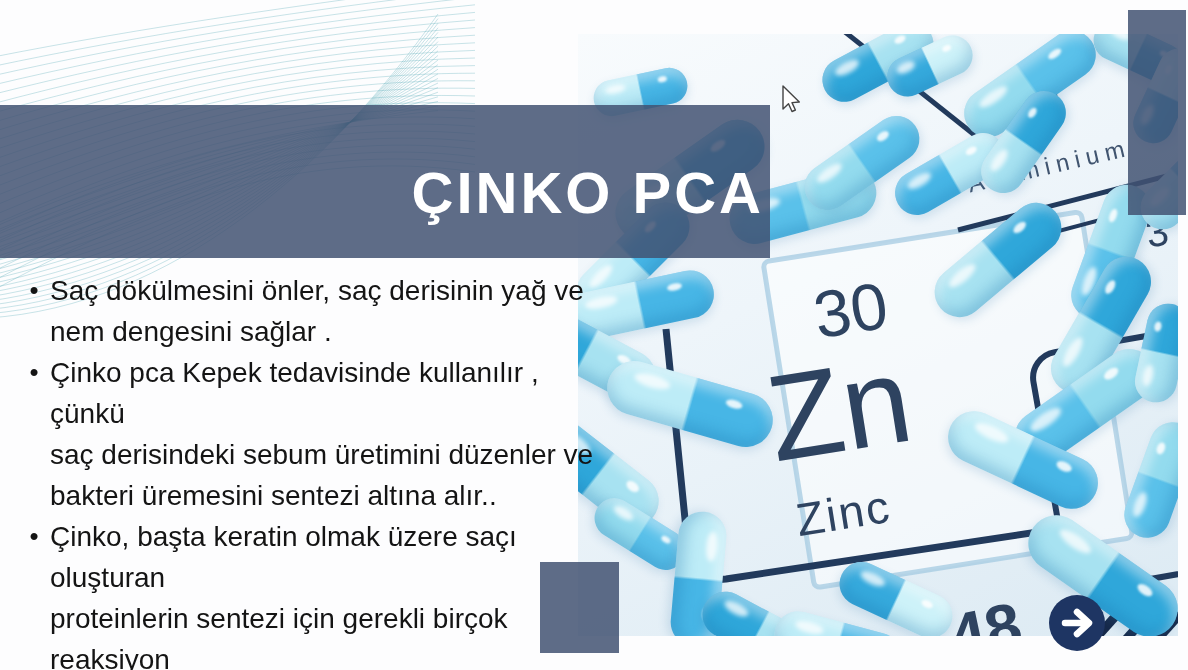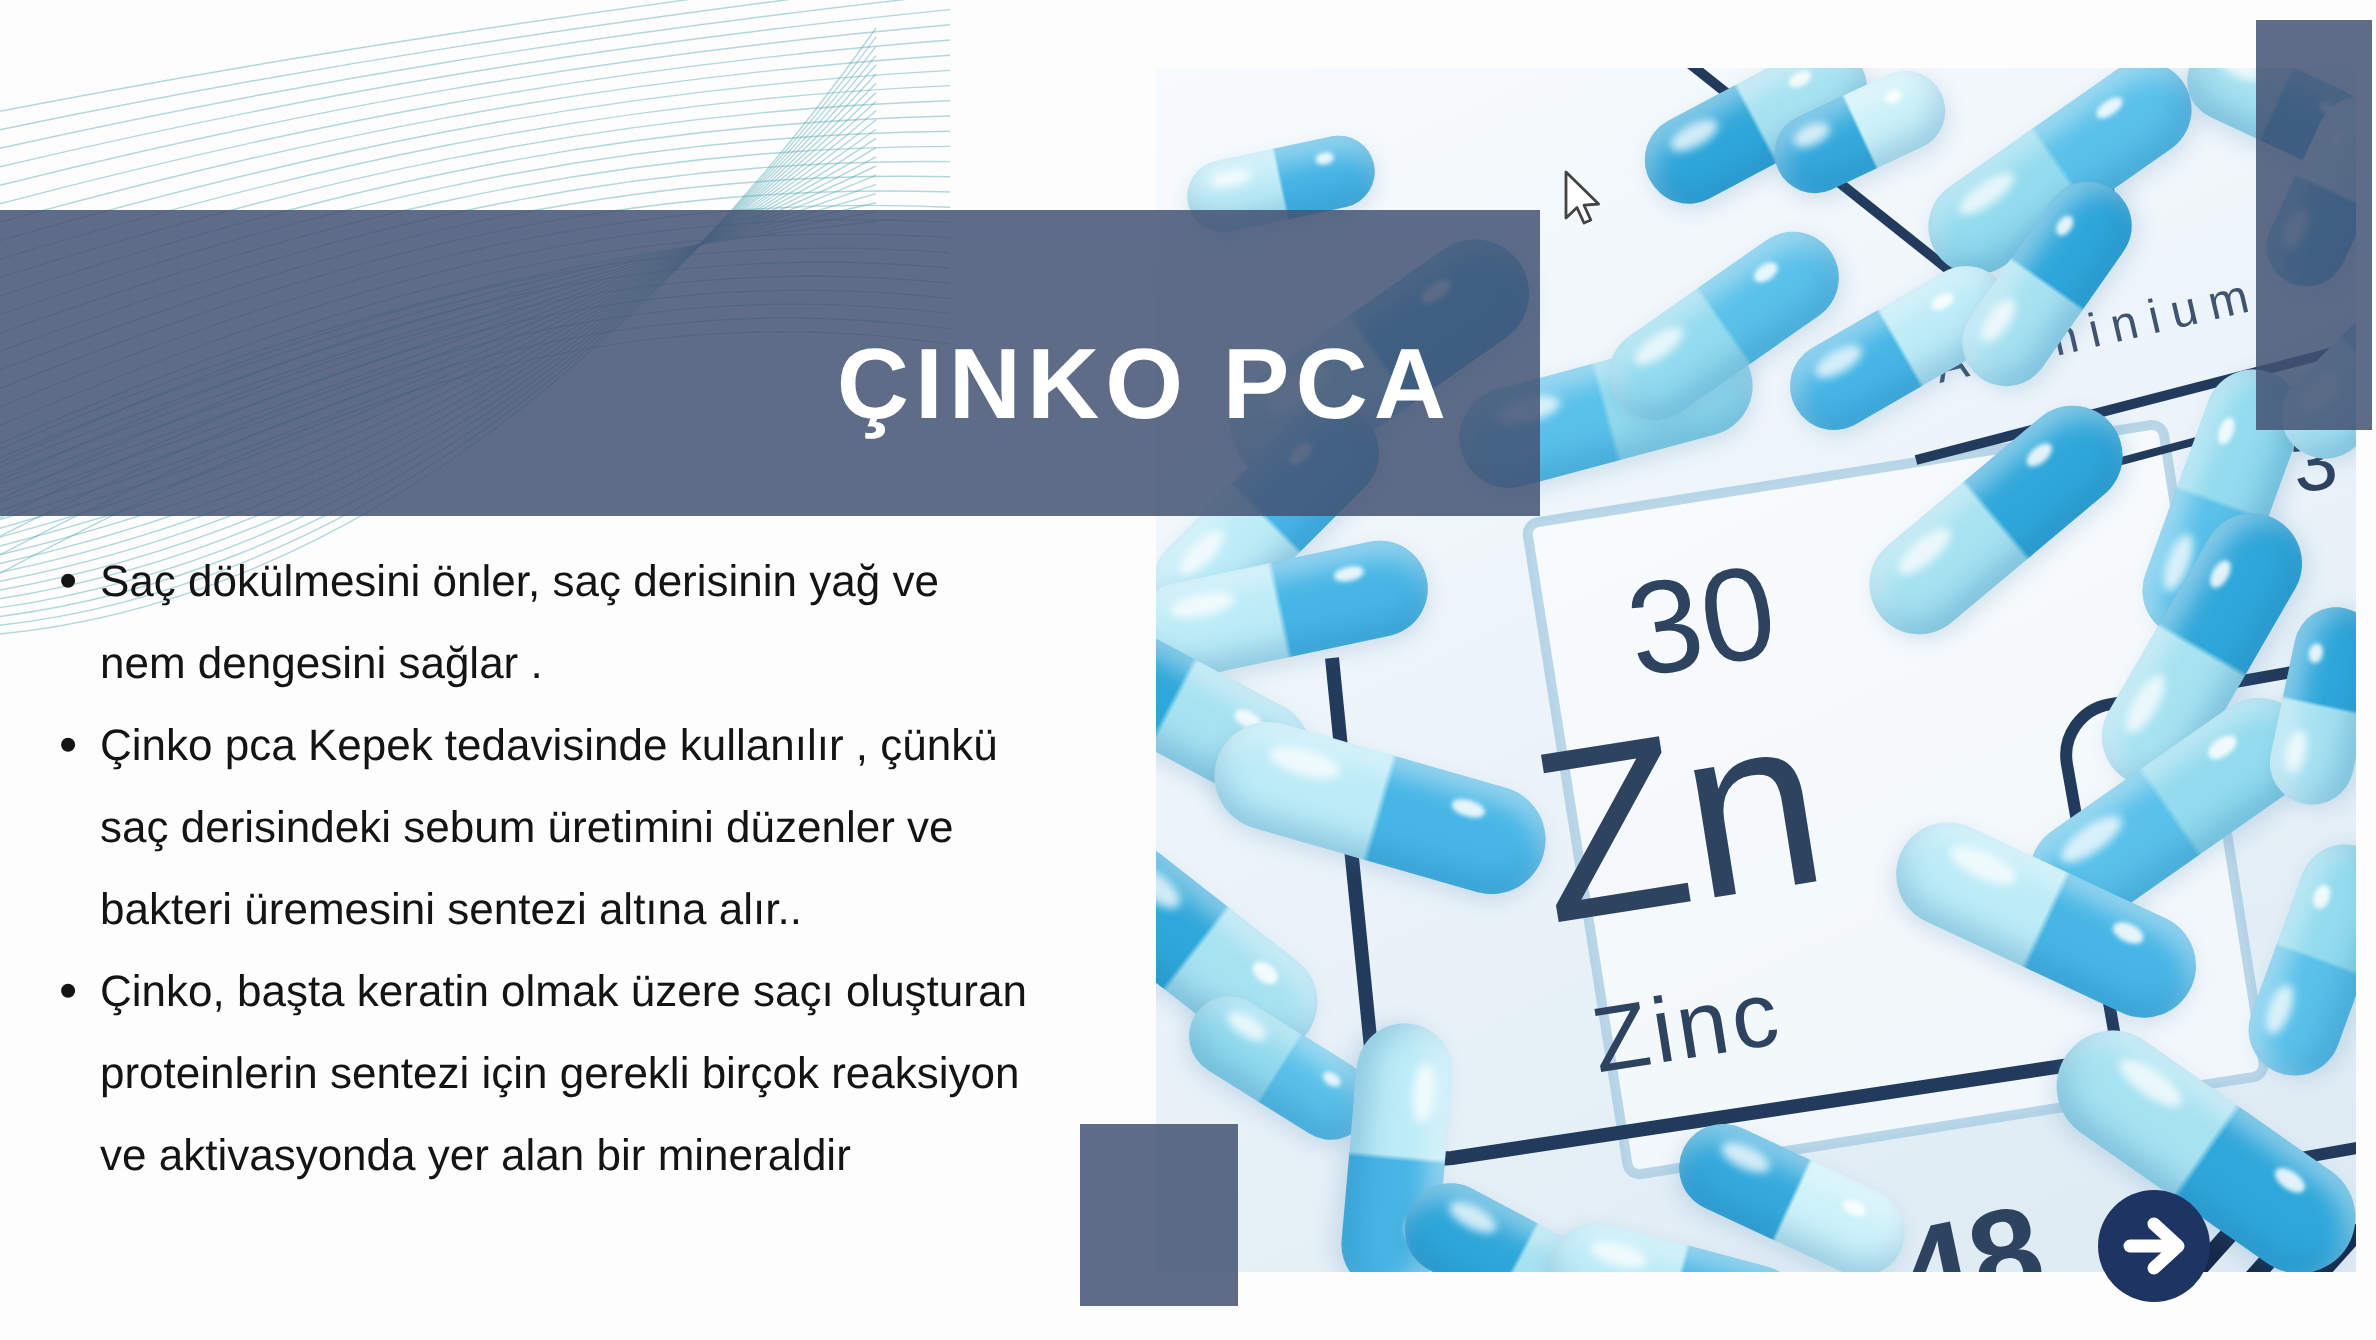--- a/index.html
+++ b/index.html
@@ -36,29 +36,29 @@
 
   
   .overlay{position:absolute;background:rgba(66,82,114,0.85);}
   #banner{left:0;top:105px;width:770px;height:153px;z-index:5;}
   #rightRect{left:1128px;top:10px;width:58px;height:205px;z-index:5;}
   #bottomRect{left:540px;top:562px;width:79px;height:91px;z-index:5;}
 
   #title{
     position:absolute;left:0;top:105px;width:726px;height:174px;z-index:6;
     display:flex;align-items:center;justify-content:flex-end;
-    color:#ffffff;font-size:50px;font-weight:bold;letter-spacing:3px;
+    color:#ffffff;font-size:58px;font-weight:bold;letter-spacing:3px;padding-left:38px;
   }
 
   
   #bullets{position:absolute;left:18px;top:270px;width:600px;z-index:4;
     list-style:none;margin:0;padding:0;color:#141414;}
   #bullets li{display:flex;align-items:flex-start;}
   .bmark{width:32px;text-align:center;font-size:26px;line-height:41px;flex:0 0 32px;}
-  .btext{flex:1;font-size:22px;line-height:41px;white-space:pre-line;}
+  .btext{flex:1;font-size:28px;line-height:41px;white-space:pre-line;}
 
   
   #nextBtn{position:absolute;left:1049px;top:595px;width:56px;height:56px;border:none;padding:0;
     border-radius:50%;background:#1e3563;z-index:7;cursor:pointer;display:block;}
   
   #cursor{position:absolute;left:782px;top:85px;z-index:9;}
 </style>
 </head>
 <body>
 

